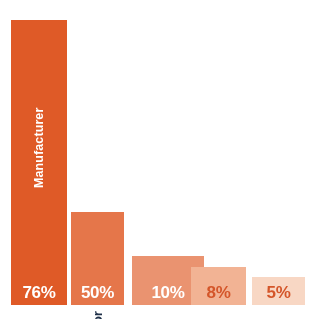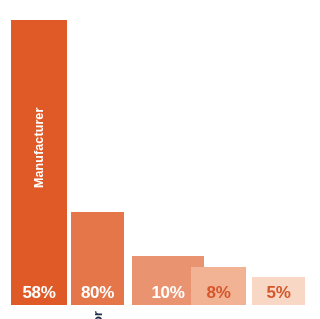--- a/index.html
+++ b/index.html
@@ -74,26 +74,26 @@
     color: #1f3048;
   }
 </style>
 </head>
 <body>
 
 <div id="chart-root">
   <div class="plot-area" id="plot-area">
       <div class="bar-group" style="left: 11px; width: 56px; height: 285px;">
         <div class="bar" style="height: 285px; background: rgb(223, 90, 39);"></div>
-        <div class="bar-value inside-light">58%</div>
+        <div class="bar-value inside-light">76%</div>
         <div class="cat-label on-bar" style="top: 168px;">Manufacturer</div>
       </div>
       <div class="bar-group" style="left: 71px; width: 53px; height: 93px;">
         <div class="bar" style="height: 93px; background: rgb(229, 118, 74);"></div>
-        <div class="bar-value inside-light">80%</div>
+        <div class="bar-value inside-light">50%</div>
         <div class="cat-label off-bar" style="top: 164px;">Distributor</div>
       </div>
       <div class="bar-group" style="left: 132px; width: 72px; height: 49px;">
         <div class="bar" style="height: 49px; background: rgb(234, 147, 112);"></div>
         <div class="bar-value inside-light">10%</div>
       </div>
       <div class="bar-group" style="left: 191px; width: 55px; height: 38px;">
         <div class="bar" style="height: 38px; background: rgb(242, 179, 148);"></div>
         <div class="bar-value inside-dark">8%</div>
       </div>

